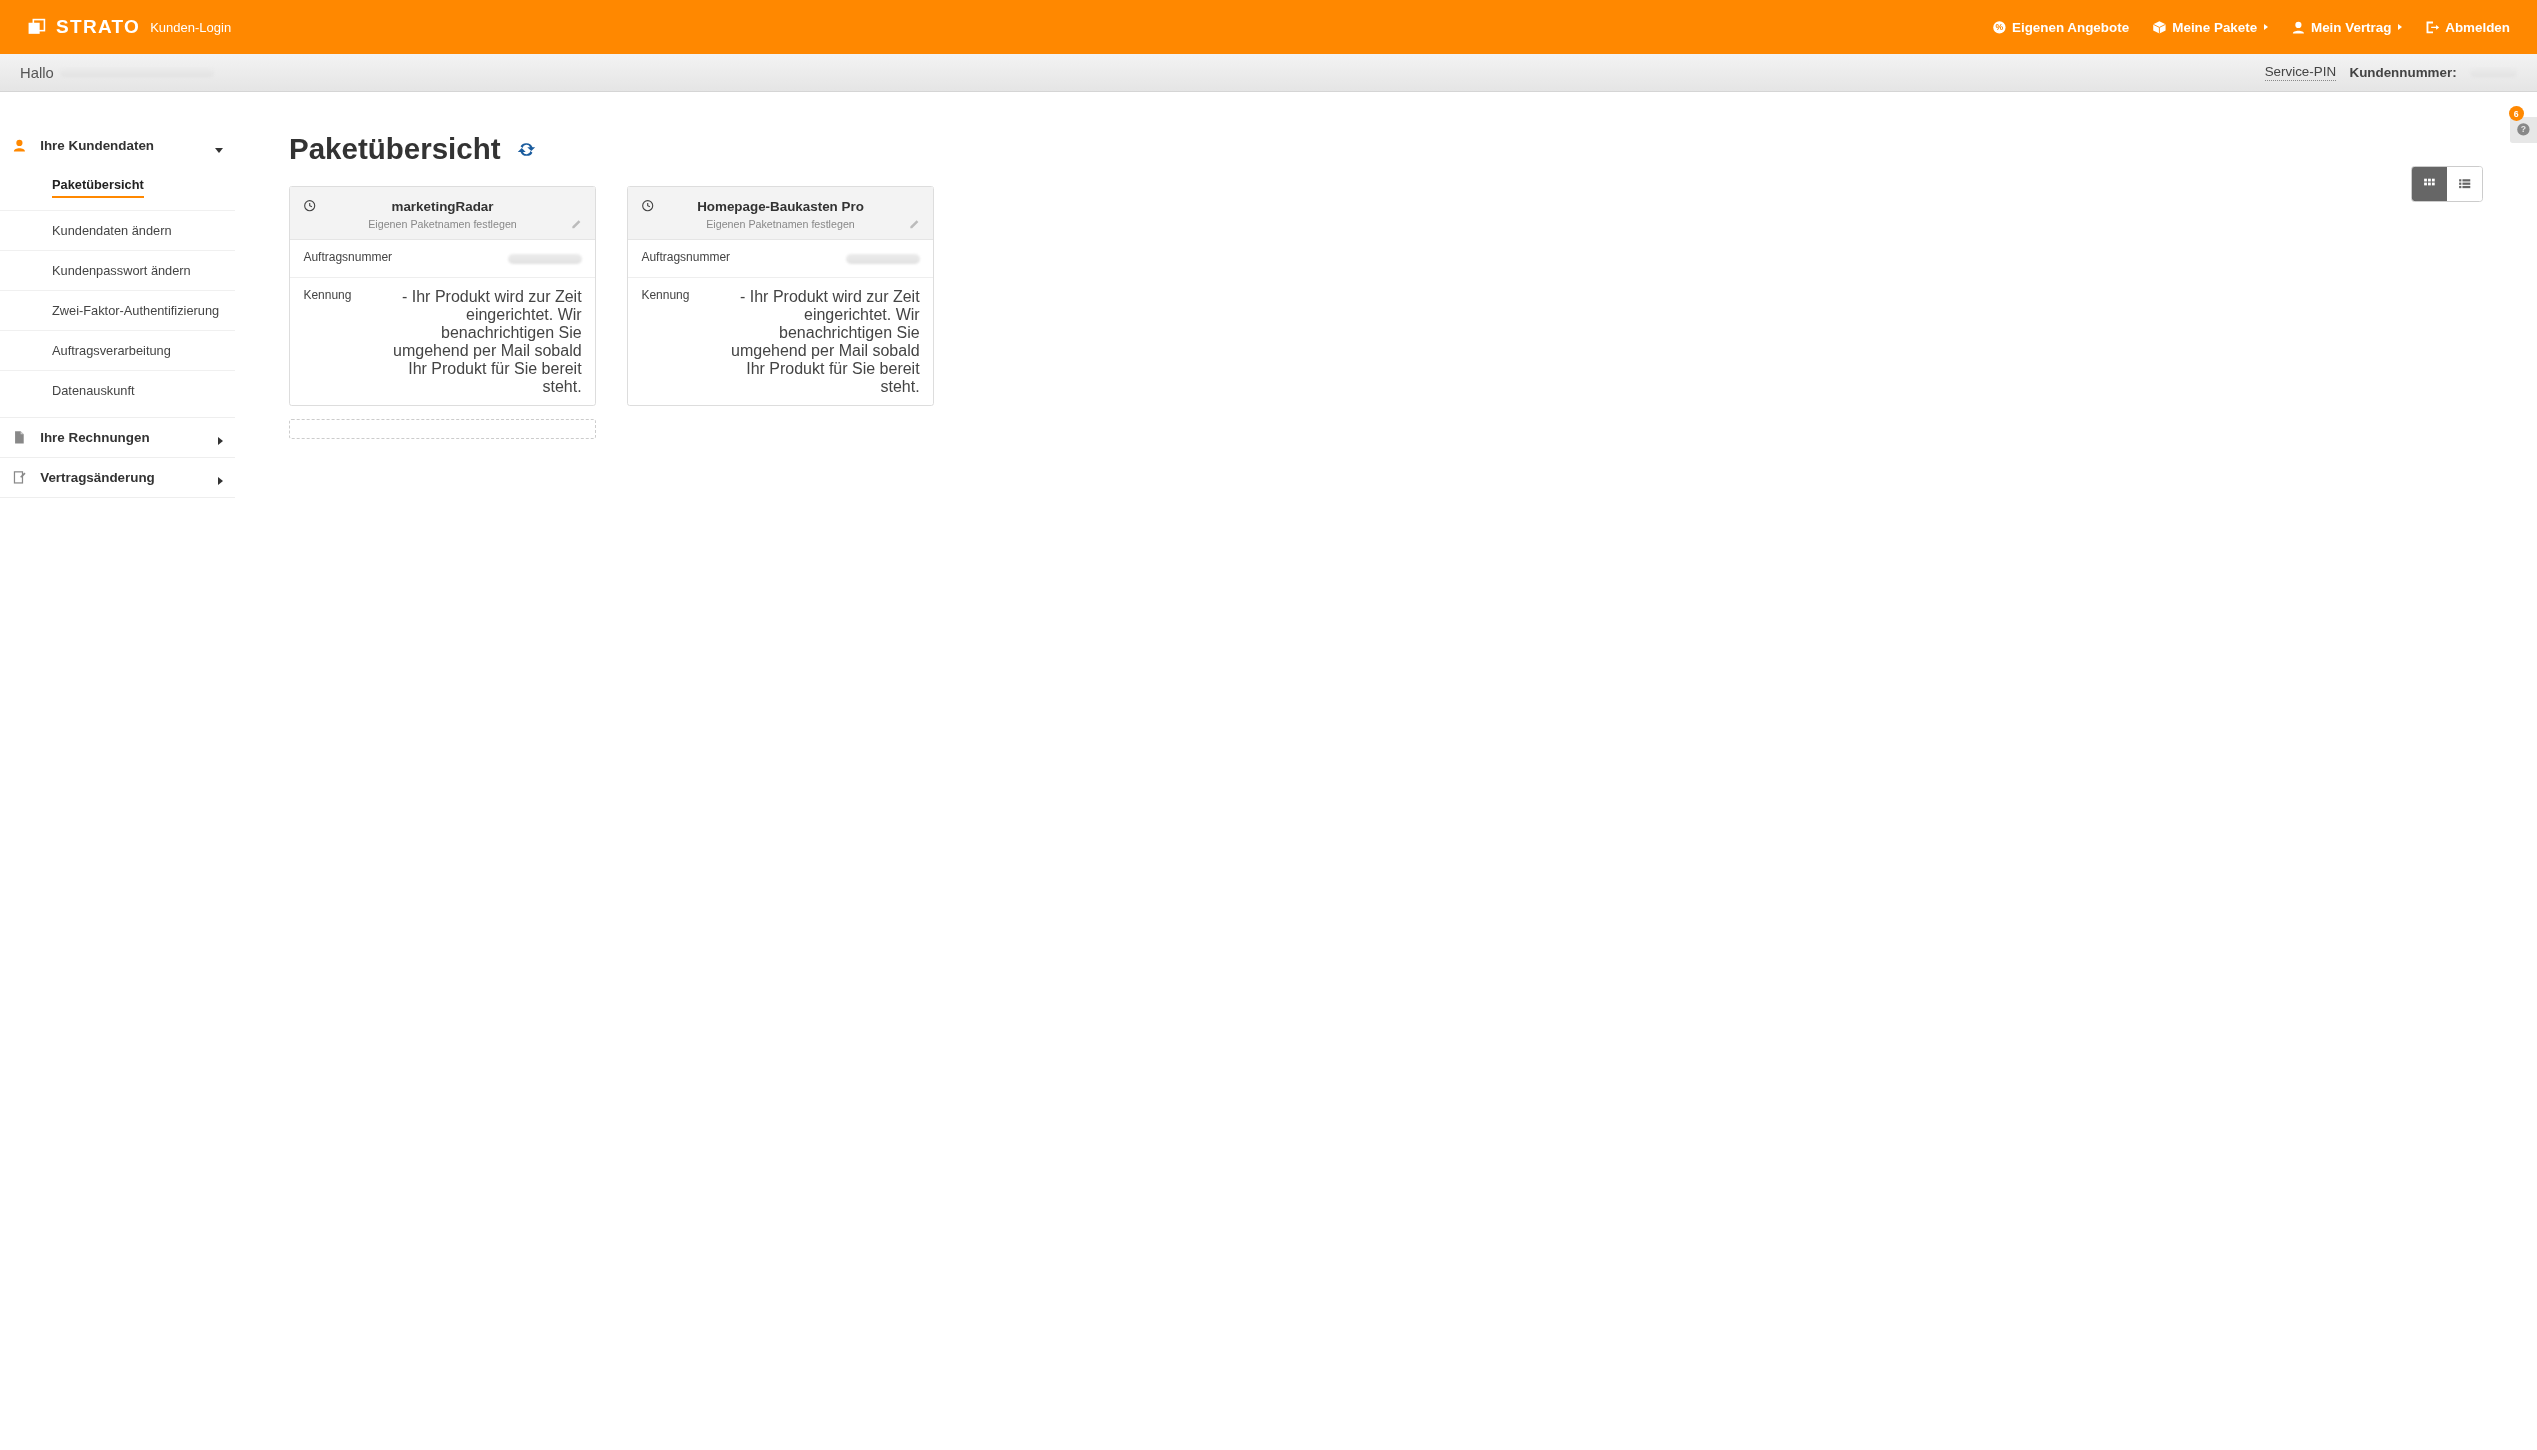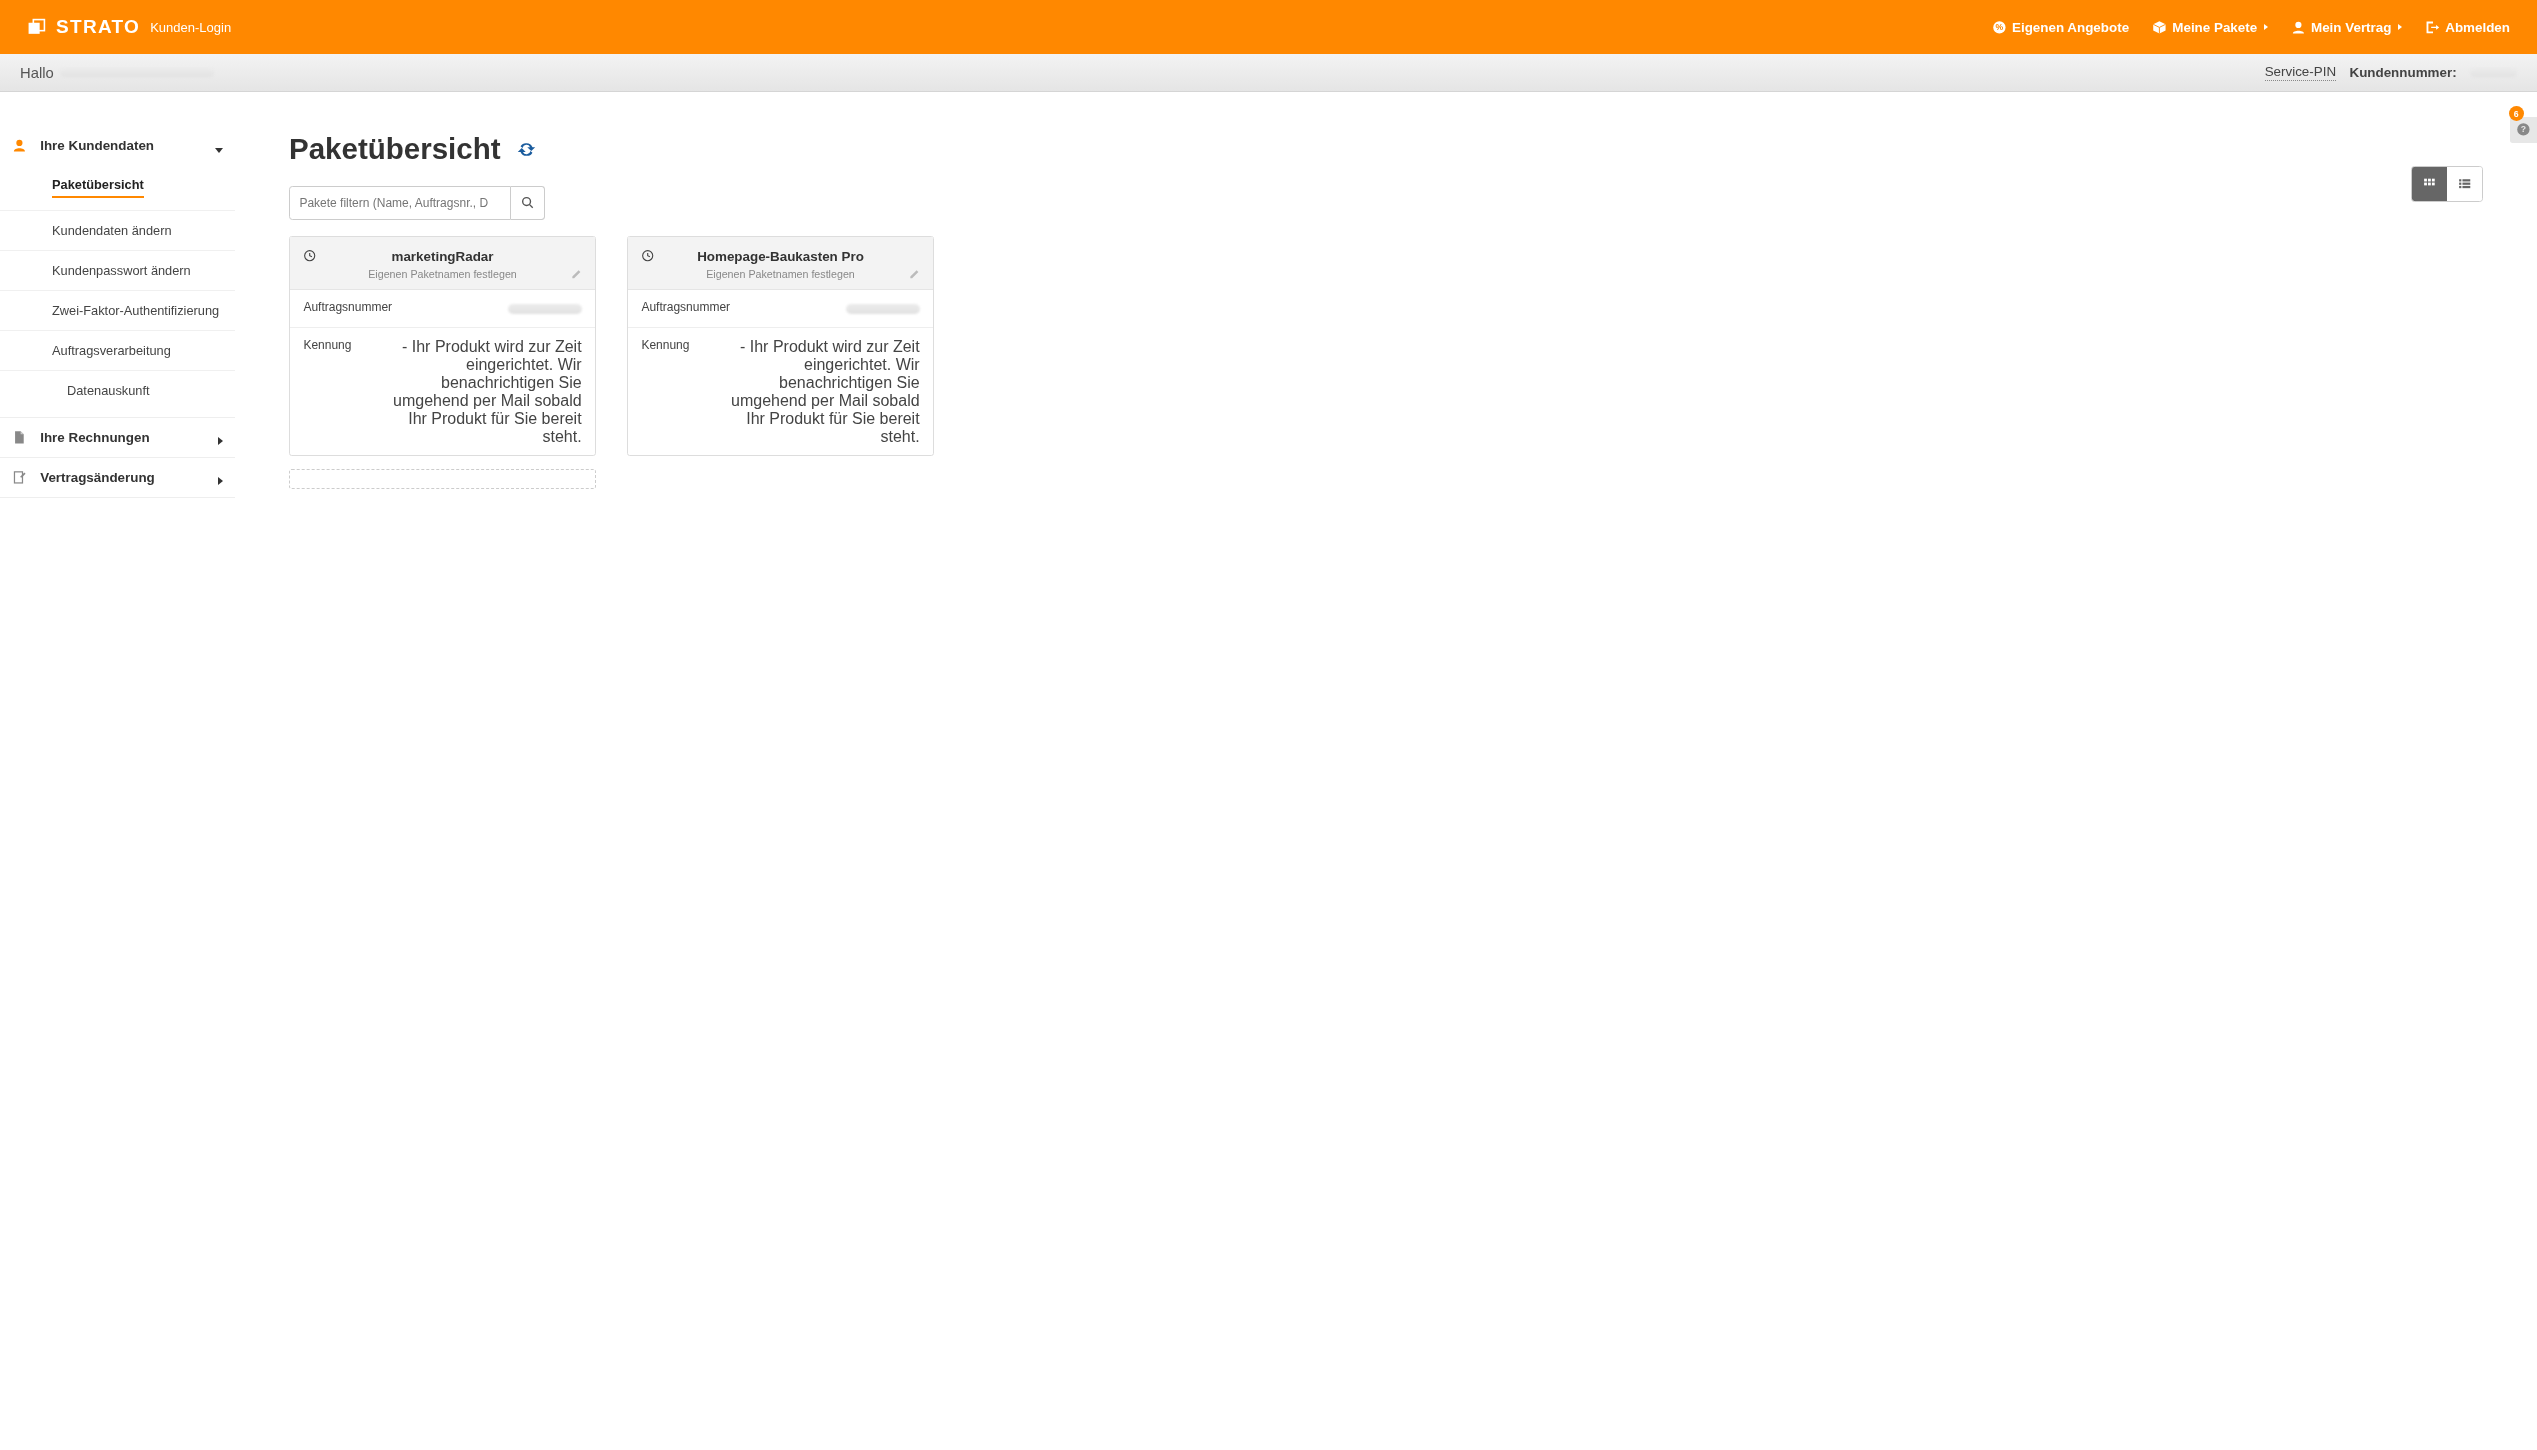--- a/index.html
+++ b/index.html
@@ -31,21 +31,21 @@
 
 .side-section { border-bottom: 0.7px solid #eee; }
 .side-head { display: flex; align-items: flex-end; padding: 12px 12px; cursor: pointer; justify-content: space-between; }
 .side-head-left { display: flex; align-items: center; gap: 13.4px; }
 .side-head-left svg { width: 14.8px; height: 14.8px; }
 .side-head-text { font-size: 13.4px; font-weight: 700; color: #333; }
 .side-caret-down { width: 0; height: 0; border-left: 4.7px solid transparent; border-right: 4.7px solid transparent; border-top: 5.4px solid #333; }
 .side-caret-right { width: 0; height: 0; border-top: 4.7px solid transparent; border-bottom: 4.7px solid transparent; border-left: 5.4px solid #333; }
 .side-sub { padding: 0 0 6.7px 0; }
 .side-sub-item { padding: 12px 14.8px 12px 52px; font-size: 12.8px; color: #444; cursor: pointer; border-bottom: 0.7px solid #f0f0f0; }
-.side-sub-item:last-child { border-bottom: none; margin-left: 15px; }
+.side-sub-item:last-child { border-bottom: none; }
 .side-sub-item.active { font-weight: 700; color: #222; }
 .side-sub-item.active .underline { border-bottom: 2.7px solid #ff8800; padding-bottom: 4px; display: inline-block; }
 
 
 .page-title-row { display: flex; align-items: center; gap: 16px; margin-bottom: 20px; }
 .page-title { font-size: 29.5px; font-weight: 700; color: #333; }
 .refresh-icon { color: #1a5c9e; cursor: pointer; }
 .view-toggle { display: flex; border: 0.7px solid #ccc; border-radius: 3.4px; overflow: hidden; position: absolute; right: 54px; top: 74px; }
 .view-btn { width: 35px; height: 34px; display: flex; align-items: center; justify-content: center; cursor: pointer; background: #fff; color: #666; }
 .view-btn.active { background: #666; color: #fff; }
@@ -204,29 +204,20 @@
             <rect x="2" y="4" width="4" height="4" fill="currentColor"></rect>
             <rect x="8" y="4" width="14" height="4" fill="currentColor"></rect>
             <rect x="2" y="10" width="4" height="4" fill="currentColor"></rect>
             <rect x="8" y="10" width="14" height="4" fill="currentColor"></rect>
             <rect x="2" y="16" width="4" height="4" fill="currentColor"></rect>
             <rect x="8" y="16" width="14" height="4" fill="currentColor"></rect>
           </svg>
       </div>
     </div>
 
-    <div class="filter-row">
-      <input class="filter-input" placeholder="Pakete filtern (Name, Auftragsnr., D" style="">
-      <div class="filter-btn">
-        <svg width="13.4" height="13.4" viewBox="0 0 24 24">
-            <circle cx="10" cy="10" r="7" fill="none" stroke="currentColor" stroke-width="2.5"></circle>
-            <line x1="15" y1="15" x2="21" y2="21" stroke="currentColor" stroke-width="2.5"></line>
-          </svg>
-      </div>
-    </div>
 
     <div class="cards">
 
       <div class="card">
         <div class="card-head">
           <svg class="card-clock" width="13.4" height="13.4" viewBox="0 0 24 24">
               <circle cx="12" cy="12" r="9" fill="none" stroke="#444" stroke-width="2"></circle>
               <path stroke="#444" stroke-width="2" fill="none" d="M12 7 L12 12 L16 14"></path>
             </svg>
           <div class="card-title">marketingRadar</div>

